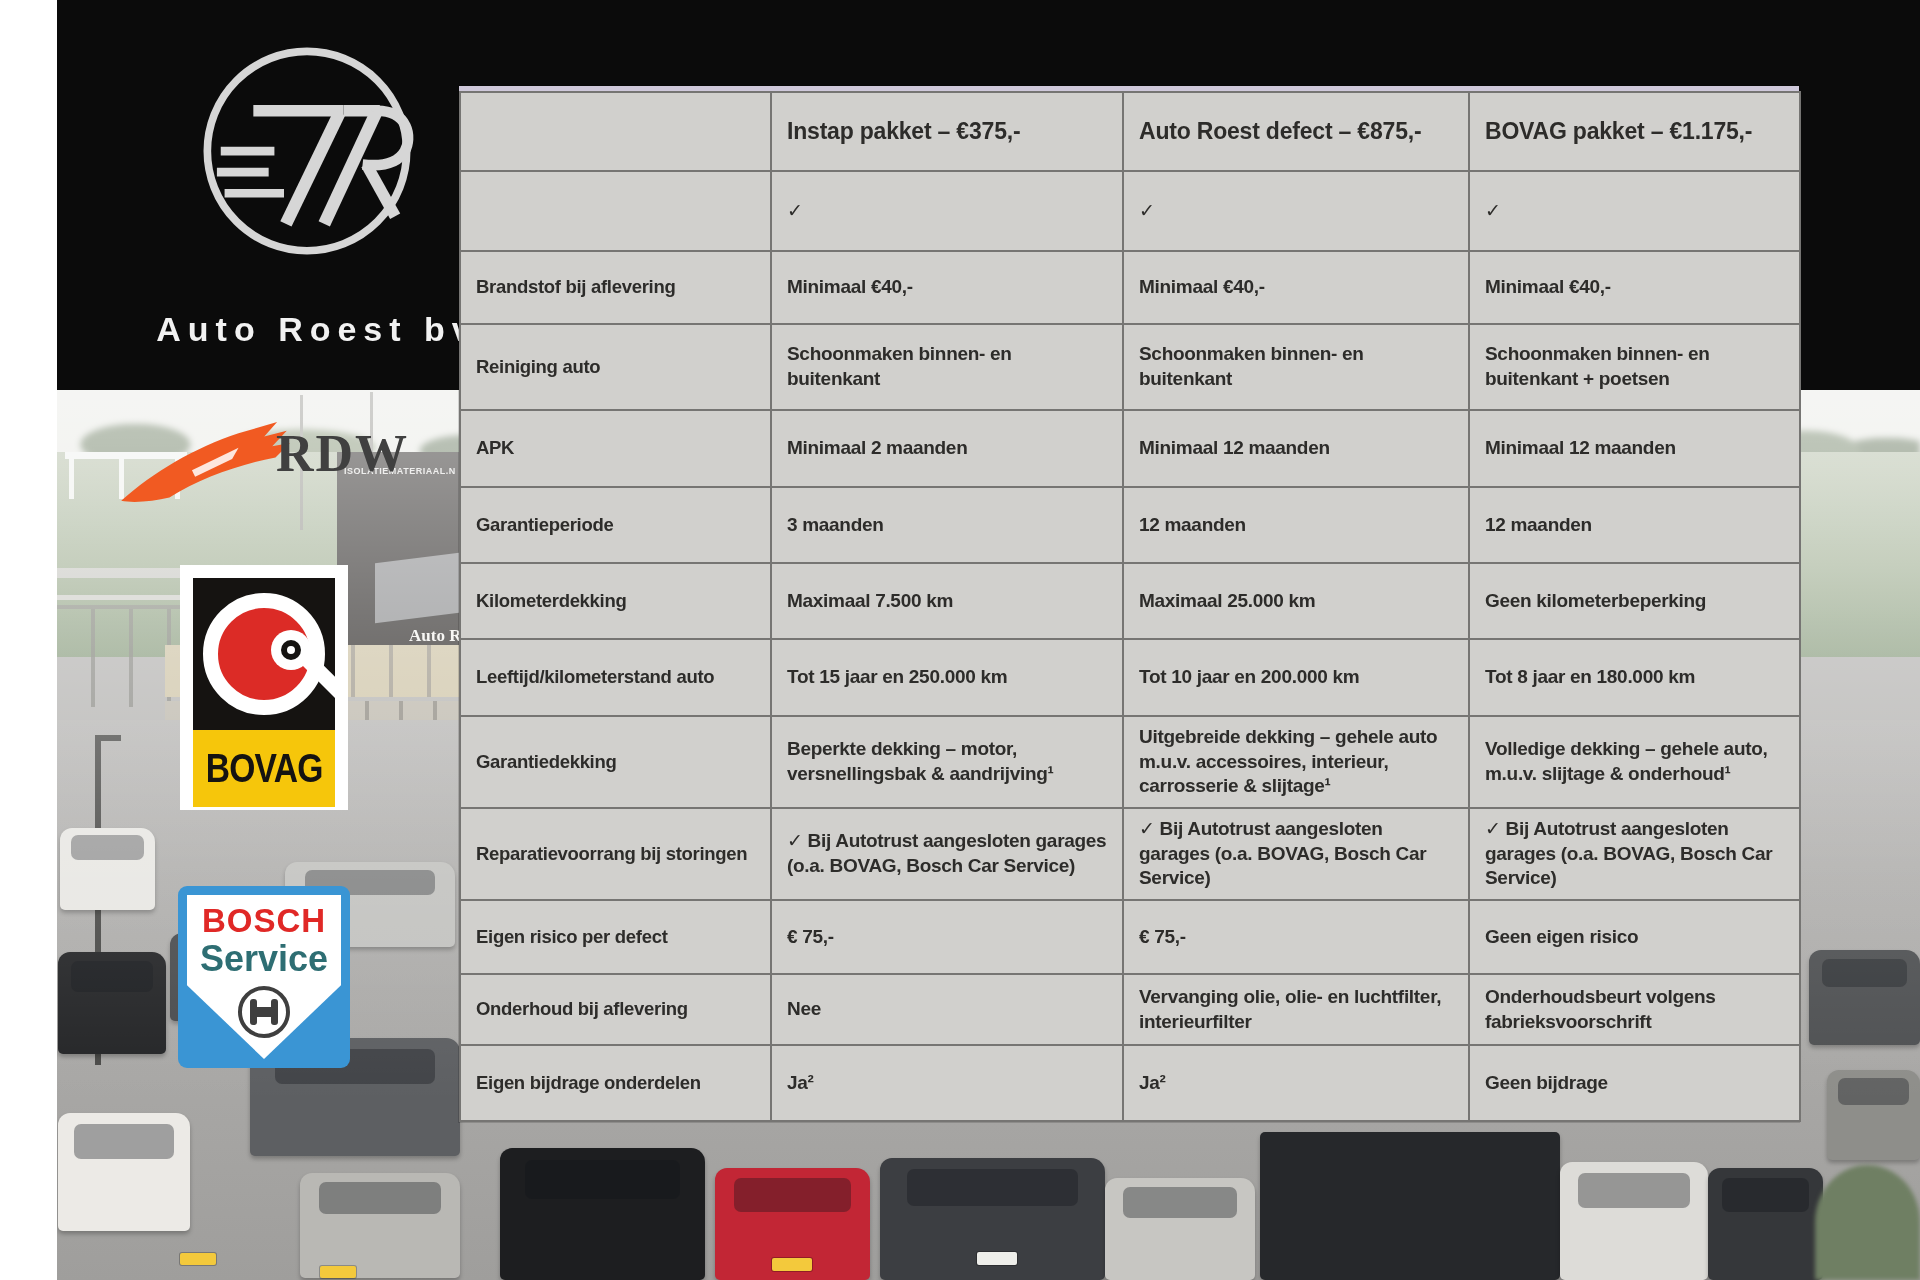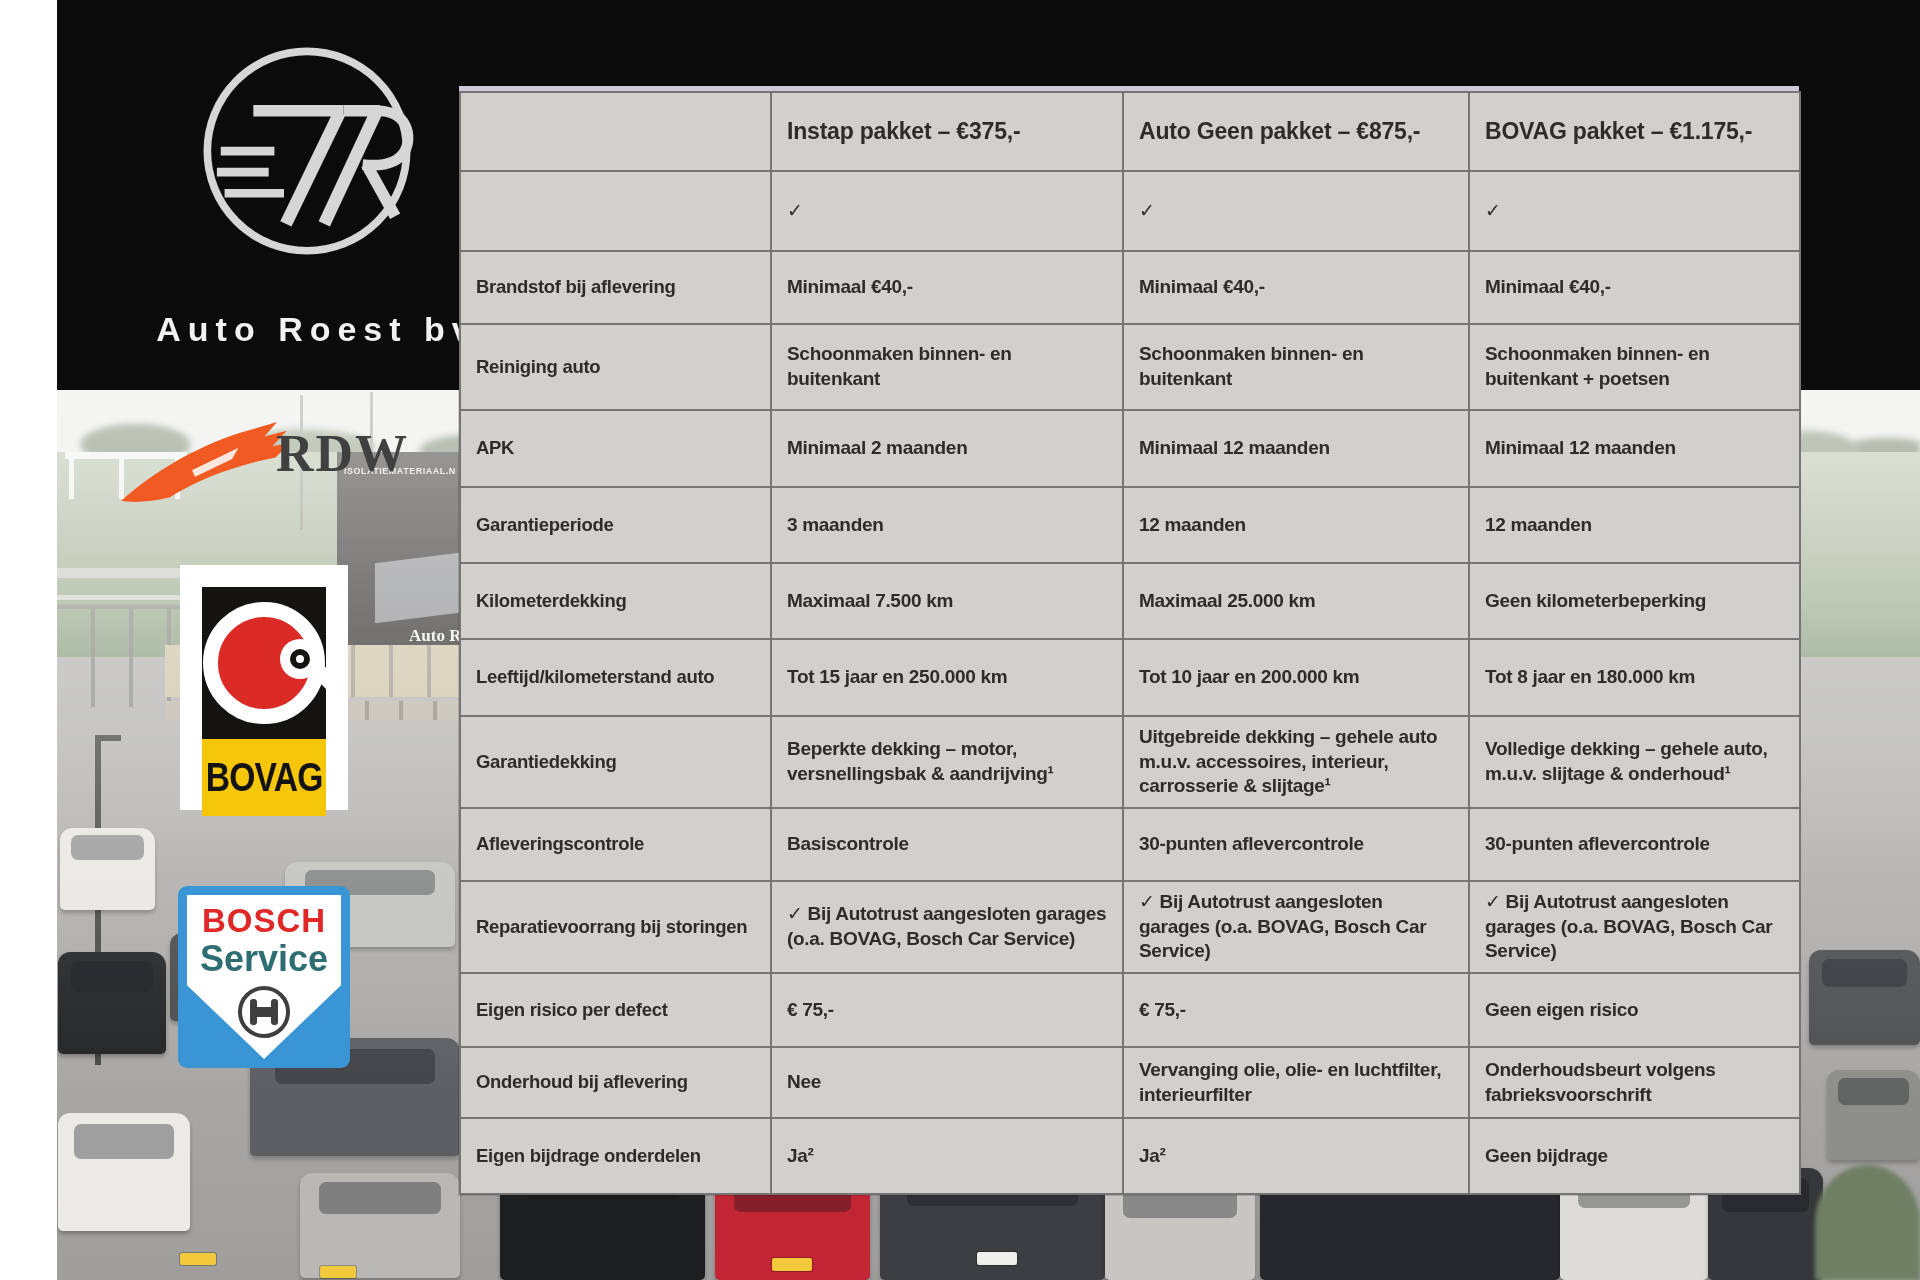--- a/index.html
+++ b/index.html
@@ -86,21 +86,21 @@
     background:linear-gradient(180deg,rgba(255,255,255,.55) 0%,rgba(255,255,255,.30) 30%,rgba(255,255,255,.10) 55%,rgba(255,255,255,0) 80%);}
 
   
   .rdw{position:absolute;left:118px;top:412px;width:340px;height:110px;z-index:3;}
   .rdw-swoosh{position:absolute;left:0;top:0;width:225px;height:102px;color:var(--rdw_orange,#F15A22);}
   .rdw-text{
     position:absolute;left:158px;top:12px;color:#404040;font-size:52px;letter-spacing:2px;
     font-family:"Liberation Serif","DejaVu Serif",serif;font-weight:600;
   }
   .bovag{position:absolute;left:180px;top:565px;width:168px;height:245px;background:#ffffff;
-    box-sizing:border-box;padding:22px;z-index:3;}
+    box-sizing:border-box;padding:13px;z-index:3;}
   .bovag-top{position:relative;width:100%;height:152px;background:var(--bovag_black,#151311);overflow:hidden;}
   .bovag-ring{position:absolute;left:50%;top:50%;transform:translate(-50%,-50%);
     width:92px;height:92px;border:15px solid #ffffff;border-radius:50%;
     background:var(--bovag_red,#DC2B26);}
   .bovag-keyhead{position:absolute;left:78px;top:52px;width:40px;height:40px;background:#ffffff;border-radius:50%;}
   .bovag-keyhead:after{content:"";position:absolute;left:10px;top:10px;width:8px;height:8px;
     border:6px solid #151311;border-radius:50%;background:#fff;}
   .bovag-keystem{position:absolute;left:104px;top:82px;width:15px;height:56px;background:#ffffff;
     transform:rotate(-45deg);transform-origin:top left;}
   .bovag-bottom{display:flex;align-items:center;justify-content:center;width:100%;height:77px;
@@ -248,21 +248,21 @@
       <colgroup>
           <col style="width:311px">
           <col style="width:352px">
           <col style="width:346px">
           <col style="width:331px">
         </colgroup>
       <tbody>
       <tr style="height:79px">
         <th></th>
         <th>Instap pakket – €375,-</th>
-        <th>Auto Geen pakket – €875,-</th>
+        <th>Auto Roest defect – €875,-</th>
         <th>BOVAG pakket – €1.175,-</th>
       </tr>
       <tr style="height:80px">
         <td class="lbl"></td>
         <td>✓</td>
         <td>✓</td>
         <td>✓</td>
       </tr>
       <tr style="height:73px">
         <td class="lbl">Brandstof bij aflevering</td>
@@ -299,26 +299,20 @@
         <td>Tot 15 jaar en 250.000 km</td>
         <td>Tot 10 jaar en 200.000 km</td>
         <td>Tot 8 jaar en 180.000 km</td>
       </tr>
       <tr style="height:92px">
         <td class="lbl">Garantiedekking</td>
         <td>Beperkte dekking – motor, versnellingsbak &amp; aandrijving¹</td>
         <td>Uitgebreide dekking – gehele auto m.u.v. accessoires, interieur, carrosserie &amp; slijtage¹</td>
         <td>Volledige dekking – gehele auto, m.u.v. slijtage &amp; onderhoud¹</td>
       </tr>
-      <tr style="height:73px">
-        <td class="lbl">Afleveringscontrole</td>
-        <td>Basiscontrole</td>
-        <td>30-punten aflevercontrole</td>
-        <td>30-punten aflevercontrole</td>
-      </tr>
       <tr style="height:92px">
         <td class="lbl">Reparatievoorrang bij storingen</td>
         <td>✓ Bij Autotrust aangesloten garages (o.a. BOVAG, Bosch Car Service)</td>
         <td>✓ Bij Autotrust aangesloten garages (o.a. BOVAG, Bosch Car Service)</td>
         <td>✓ Bij Autotrust aangesloten garages (o.a. BOVAG, Bosch Car Service)</td>
       </tr>
       <tr style="height:74px">
         <td class="lbl">Eigen risico per defect</td>
         <td>€ 75,-</td>
         <td>€ 75,-</td>

